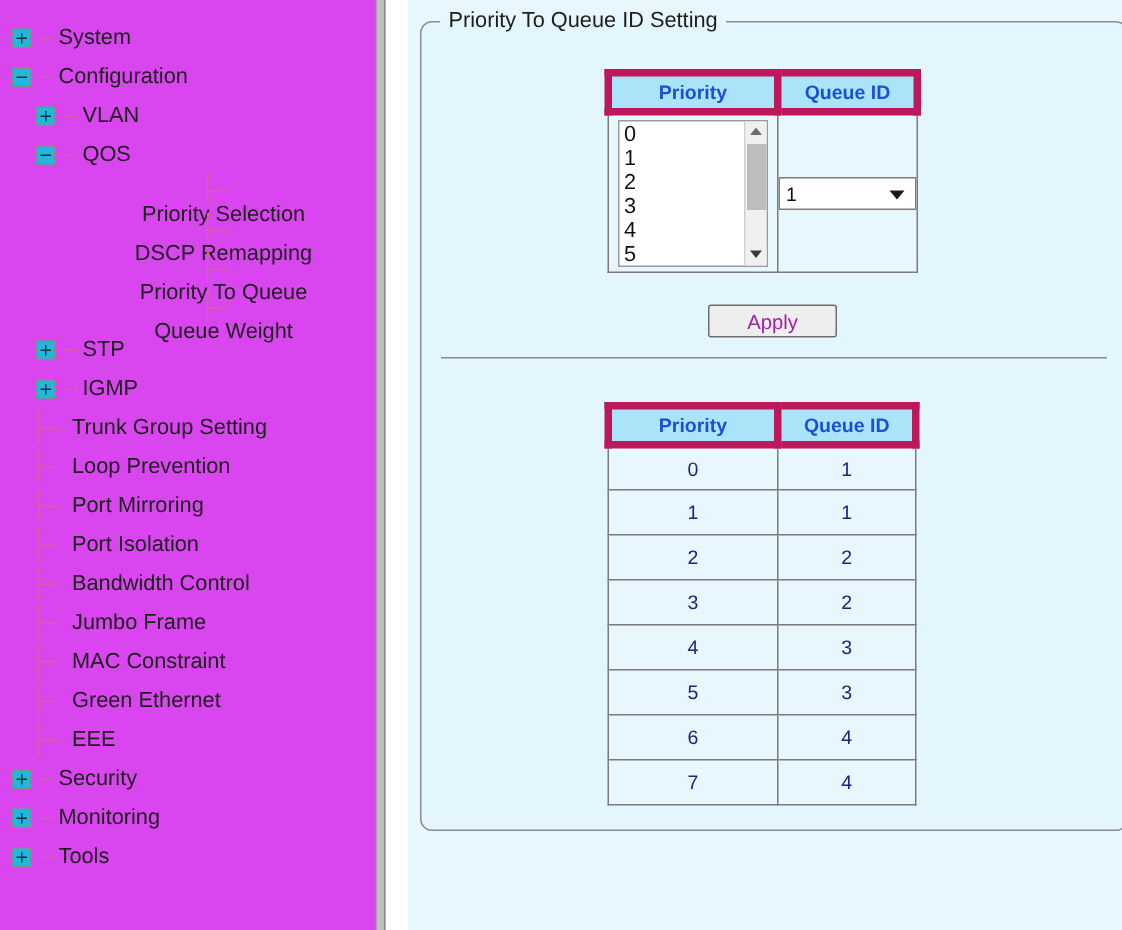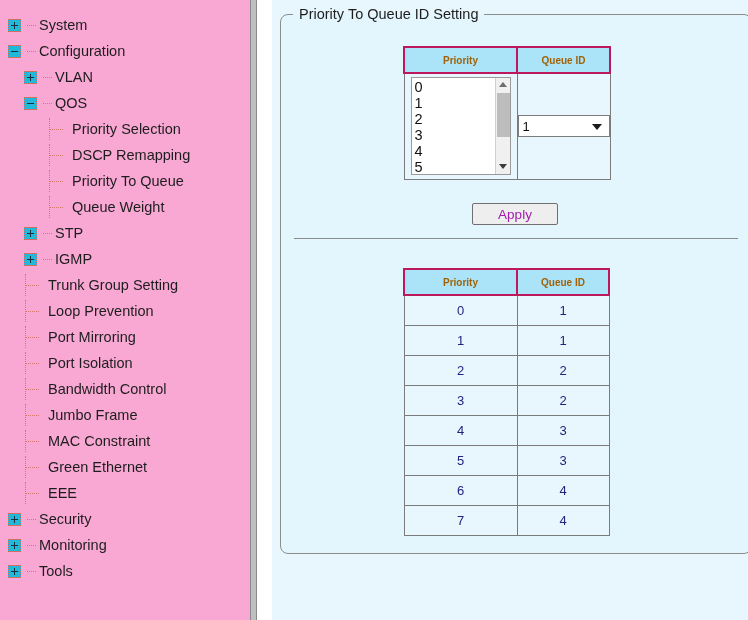--- a/index.html
+++ b/index.html
@@ -9,38 +9,38 @@
     overflow: hidden;
     font-family: "Liberation Sans", sans-serif;
     background: #ffffff;
   }
   #app { position: relative; width: 748px; height: 620px; }
 
   
   #sidebar {
     position: absolute; left: 0; top: 0;
     width: 250px; height: 620px;
-    background: #f9a8d4;
+    background: #d946ef;
     overflow: hidden;
   }
   .tree { padding: 12px 0 0 0; }
   .node {
     display: flex; align-items: center;
     height: 26px;
     font-size: 14.5px;
     color: #1d1d1d;
     white-space: nowrap;
     cursor: default;
   }
   .node .lbl { line-height: 1; }
 
   
   .lvl0 { padding-left: 8px; }
   .lvl1 { padding-left: 24px; }
-  .lvl2 { padding-left: 48px; }
+  .lvl2 { padding-left: 48px; flex-direction: column; }
 
   
   .exp {
     position: relative;
     width: 13px; height: 13px;
     margin-right: 6px;
     flex: 0 0 13px;
     border: 1px dotted #c96a5a;
     background: #21b9db;
   }
@@ -114,24 +114,24 @@
   }
 
   .tbl {
     border-collapse: collapse;
     border: 1px solid #7b7b7b;
     font-size: 13px;
     color: #20207a;
   }
   .tbl th {
     background: #abe4f8;
-    border: 2px solid #be185d;
-    font-size: 10px;
+    border: 5px solid #be185d;
+    font-size: 13px;
     font-weight: bold;
-    color: #a16207;
+    color: #1d4ed8;
     height: 26px;
     text-align: center;
   }
   .tbl td {
     background: #e7f7fd;
     border: 1px solid #7b7b7b;
     height: 30px;
     text-align: center;
     color: #23237f;
   }

